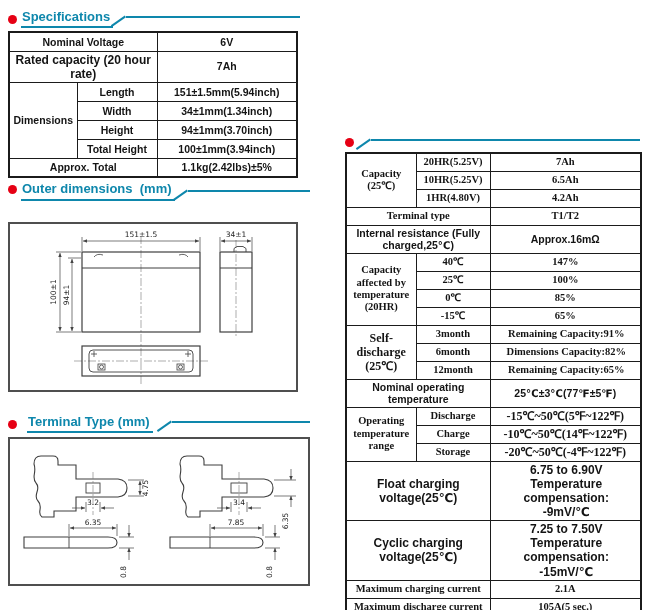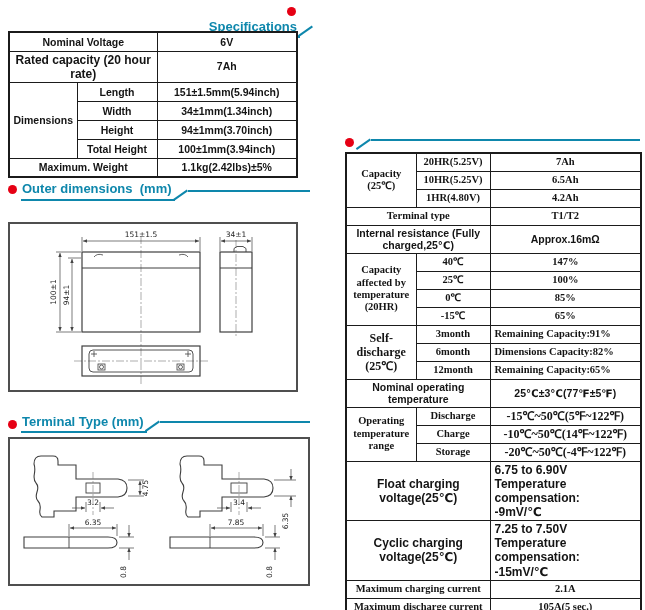--- a/index.html
+++ b/index.html
@@ -30,32 +30,32 @@
   td{
     border:1px solid #1b1b1b;text-align:center;vertical-align:middle;
     font-size:10.5px;font-weight:bold;line-height:1.18;padding:1px 2px;overflow:hidden;
   }
   .spec-table{left:8px;top:31px;width:288px;border:2px solid #1b1b1b;}
   .spec-table td{height:19px;margin-top:41px;}
   .char-table{left:345px;top:152px;width:295px;border:2px solid #1b1b1b;}
   .char-table tr.h1 td{height:18px;font-family:Liberation Serif, serif;}
   .char-table tr.h2 td{height:28px;}
   .char-table tr.h3 td{height:40px;}
-  td.left{text-align:left;padding-left:4px;}
+  td.left{text-align:center;padding-left:4px;}
   td.small{font-size:12px;}
   
   .draw-box{position:absolute;border:2px solid #4f4f4f;background:#fff;}
   svg text{font-family:"DejaVu Sans","Liberation Sans",sans-serif;font-size:7.5px;fill:#222;font-weight:normal;}
 </style>
 </head>
 <body>
 
 <div class="page">
 
-  <div class="sec-header" style="left:8px;top:7px;width:292px;flex-direction:column;">
+  <div class="sec-header" style="left:8px;top:7px;width:292px;">
     <span class="dot"></span>
     <span class="sec-title">Specifications</span>
     <span class="swoosh"></span>
   </div>
 
   <table class="spec-table">
     <colgroup>
         <col style="width:68px">
         <col style="width:80px">
         <col style="width:140px">
@@ -80,21 +80,21 @@
     </tr>
     <tr>
       <td>Height</td>
       <td>94±1mm(3.70inch)</td>
     </tr>
     <tr>
       <td>Total Height</td>
       <td>100±1mm(3.94inch)</td>
     </tr>
     <tr>
-      <td colspan="2">Maximum. Weight</td>
+      <td colspan="2">Approx. Total</td>
       <td>1.1kg(2.42lbs)±5%</td>
     </tr>
   </tbody>
     </table>
 
   <div class="sec-header" style="left:8px;top:181px;width:302px;align-items:center;">
     <span class="dot"></span>
     <span class="sec-title">Outer dimensions  (mm)</span>
     <span class="swoosh"></span>
   </div>
@@ -153,21 +153,21 @@
         <rect x="88" y="140" width="7" height="6" fill="none" stroke="#3f3f3f" stroke-width="0.8"></rect>
         <circle cx="91.5" cy="143" r="2" fill="none" stroke="#3f3f3f" stroke-width="0.8"></circle>
       </g>
       <g>
         <rect x="167" y="140" width="7" height="6" fill="none" stroke="#3f3f3f" stroke-width="0.8"></rect>
         <circle cx="170.5" cy="143" r="2" fill="none" stroke="#3f3f3f" stroke-width="0.8"></circle>
       </g>
     </svg>
   </div>
 
-  <div class="sec-header" style="left:8px;top:412px;width:302px;">
+  <div class="sec-header" style="left:8px;top:412px;width:302px;gap:6px;">
     <span class="dot"></span>
     <span class="sec-title">Terminal Type (mm)</span>
     <span class="swoosh"></span>
   </div>
 
   <div class="draw-box" style="left:8px;top:437px;width:302px;height:149px;">
     <svg width="298" height="151" viewBox="0 0 298 151">
       <defs>
         <marker id="ar2" viewBox="0 0 8 8" refX="7" refY="4" markerWidth="7" markerHeight="7" orient="auto-start-reverse">
           <path d="M0,1 L7,4 L0,7 z" fill="#444"></path>

